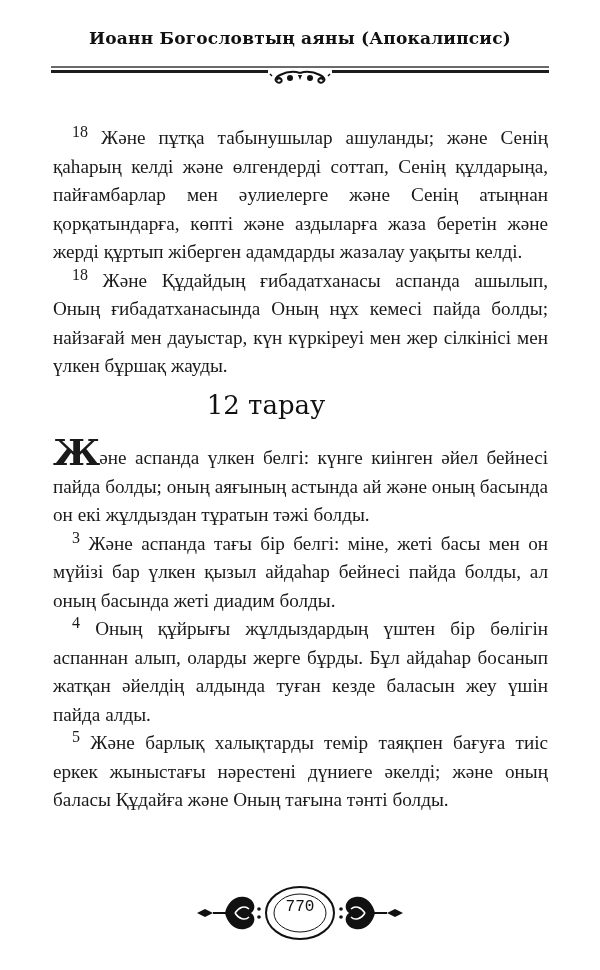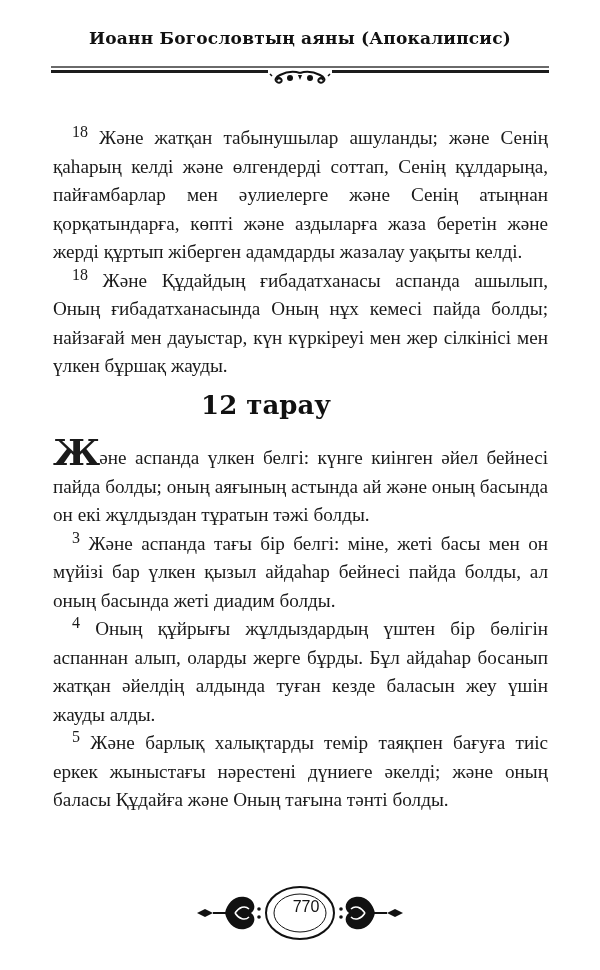--- a/index.html
+++ b/index.html
@@ -22,60 +22,60 @@
     position: absolute; left: 268px; top: 70px; width: 64px; height: 16px; background: #fff;
   }
   .text-block {
     position: absolute; left: 53px; width: 495px;
     font-size: 19.2px; line-height: 28.5px; text-align: justify;
   }
   .text-block p { margin: 0; text-indent: 19px; }
   .text-block sup { font-size: 16px; vertical-align: 7px; line-height: 0; }
   .chapter-title {
     position: absolute; top: 390px; left: 0; width: 532px; text-align: center;
-    font-family: "DejaVu Serif", serif; font-weight: bold; font-size: 26px; color: #111;
+    font-family: "DejaVu Serif", serif; font-weight: normal; font-size: 26px; color: #111;
   }
   .dropcap {
     font-family: "DejaVu Serif", serif; font-weight: bold; font-size: 36px;
     line-height: 26px; vertical-align: -1px; letter-spacing: -1px;
   }
   .first-para { text-indent: 0 !important; }
   .footer-ornament { position: absolute; left: 195px; top: 885px; width: 210px; height: 56px; }
   .page-number {
-    position: absolute; left: 276px; top: 898px; width: 60px; text-align: center;
-    font-family: Liberation Sans, sans-serif; font-size: 16px; color: #111;
+    position: absolute; left: 270px; top: 898px; width: 60px; text-align: center;
+    font-family: Liberation Mono, monospace; font-size: 16px; color: #111;
   }
 </style>
 </head>
 <body>
 
 <div class="running-head">Иоанн Богословтың аяны (Апокалипсис)</div>
 <div class="rule-thin"></div>
 <div class="rule-thick"></div>
 <svg class="head-ornament" viewBox="0 0 64 16">
   <rect x="0" y="0" width="64" height="16" fill="#fff"></rect>
   <path d="M32 3 C26 1,18 2,12 5 C8 7,6 10,9 12 C12 14,15 11,13 9 C11 7,9 9,10 10" fill="none" stroke="#111" stroke-width="2"></path>
   <path d="M32 3 C38 1,46 2,52 5 C56 7,58 10,55 12 C52 14,49 11,51 9 C53 7,55 9,54 10" fill="none" stroke="#111" stroke-width="2"></path>
   <circle cx="22" cy="8" r="3" fill="#111"></circle>
   <circle cx="42" cy="8" r="3" fill="#111"></circle>
   <path d="M4 6 L2 4 M60 6 L62 4" stroke="#111" stroke-width="1.5"></path>
   <path d="M30 5 L32 10 L34 5" fill="#111"></path>
 </svg>
 
 <div class="text-block" style="top:124px;">
-  <p><sup>18</sup> <span>Және жатқан табынушылар ашуланды; және Сенің қаһарың келді және өлгендерді соттап, Сенің құлдарыңа, пайғамбарлар мен әулиелерге және Сенің атыңнан қорқатындарға, көпті және аздыларға жаза беретін және жерді құртып жіберген адамдарды жазалау уақыты келді.</span></p>
+  <p><sup>18</sup> <span>Және пұтқа табынушылар ашуланды; және Сенің қаһарың келді және өлгендерді соттап, Сенің құлдарыңа, пайғамбарлар мен әулиелерге және Сенің атыңнан қорқатындарға, көпті және аздыларға жаза беретін және жерді құртып жіберген адамдарды жазалау уақыты келді.</span></p>
   <p><sup>18</sup> <span>Және Құдайдың ғибадатханасы аспанда ашылып, Оның ғибадатханасында Оның нұх кемесі пайда болды; найзағай мен дауыстар, күн күркіреуі мен жер сілкінісі мен үлкен бұршақ жауды.</span></p>
 </div>
 
 <div class="chapter-title">12 тарау</div>
 
 <div class="text-block" style="top:423px;margin-top:16px;">
   <p class="first-para"><span class="dropcap">Ж</span><span>әне аспанда үлкен белгі: күнге киінген әйел бейнесі пайда болды; оның аяғының астында ай және оның басында он екі жұлдыздан тұратын тәжі болды.</span></p>
   <p><sup>3</sup> <span>Және аспанда тағы бір белгі: міне, жеті басы мен он мүйізі бар үлкен қызыл айдаһар бейнесі пайда болды, ал оның басында жеті диадим болды.</span></p>
-  <p><sup>4</sup> <span>Оның құйрығы жұлдыздардың үштен бір бөлігін аспаннан алып, оларды жерге бұрды. Бұл айдаһар босанып жатқан әйелдің алдында туған кезде баласын жеу үшін жауды алды.</span></p>
+  <p><sup>4</sup> <span>Оның құйрығы жұлдыздардың үштен бір бөлігін аспаннан алып, оларды жерге бұрды. Бұл айдаһар босанып жатқан әйелдің алдында туған кезде баласын жеу үшін пайда алды.</span></p>
   <p><sup>5</sup> <span>Және барлық халықтарды темір таяқпен бағуға тиіс еркек жыныстағы нәрестені дүниеге әкелді; және оның баласы Құдайға және Оның тағына тәнті болды.</span></p>
 </div>
 
 <svg class="footer-ornament" viewBox="0 0 210 56">
 
   <path d="M2 28 L10 24 L18 28 L10 32 Z" fill="#111"></path>
   <path d="M18 28 L40 28" stroke="#111" stroke-width="2"></path>
   <path d="M30 28 C32 18,40 10,50 12 C60 14,62 24,56 28 C62 32,60 42,50 44 C40 46,32 38,30 28 Z" fill="#111"></path>
   <path d="M40 28 C44 22,50 20,54 24" fill="none" stroke="#fff" stroke-width="1.5"></path>
   <path d="M40 28 C44 34,50 36,54 32" fill="none" stroke="#fff" stroke-width="1.5"></path>

